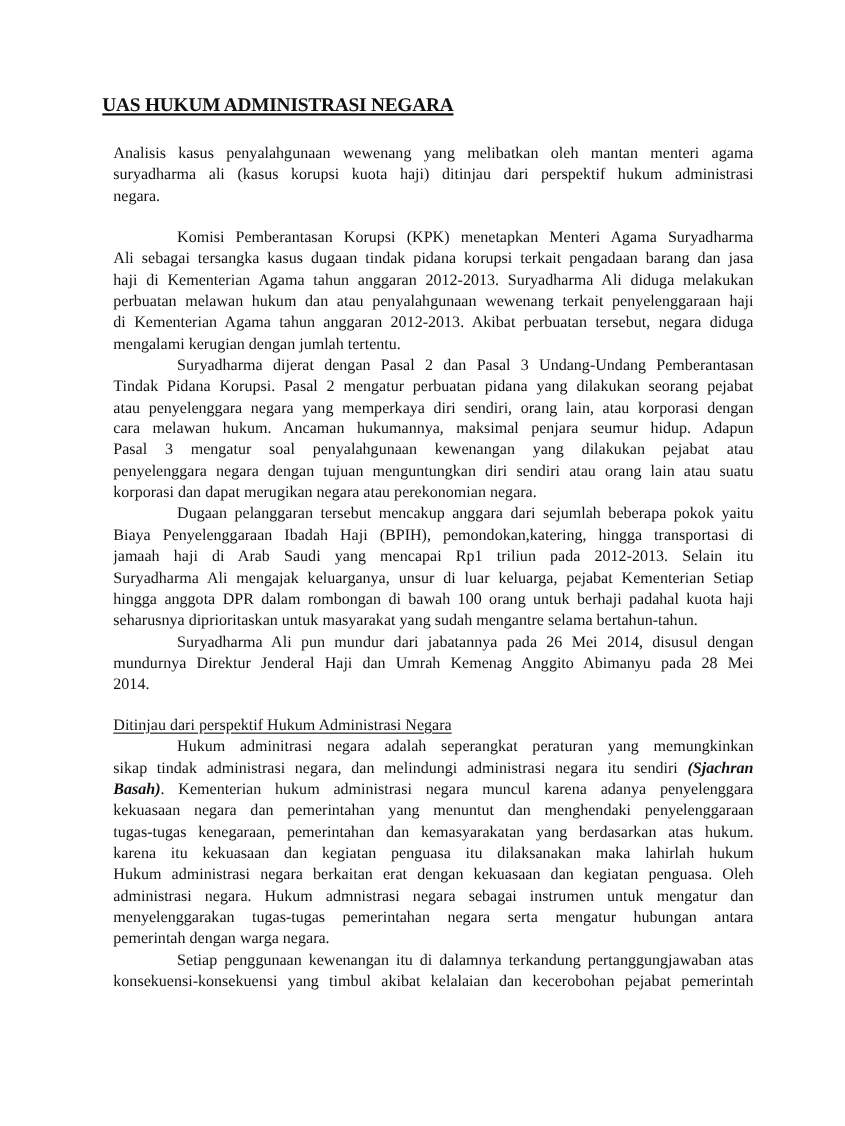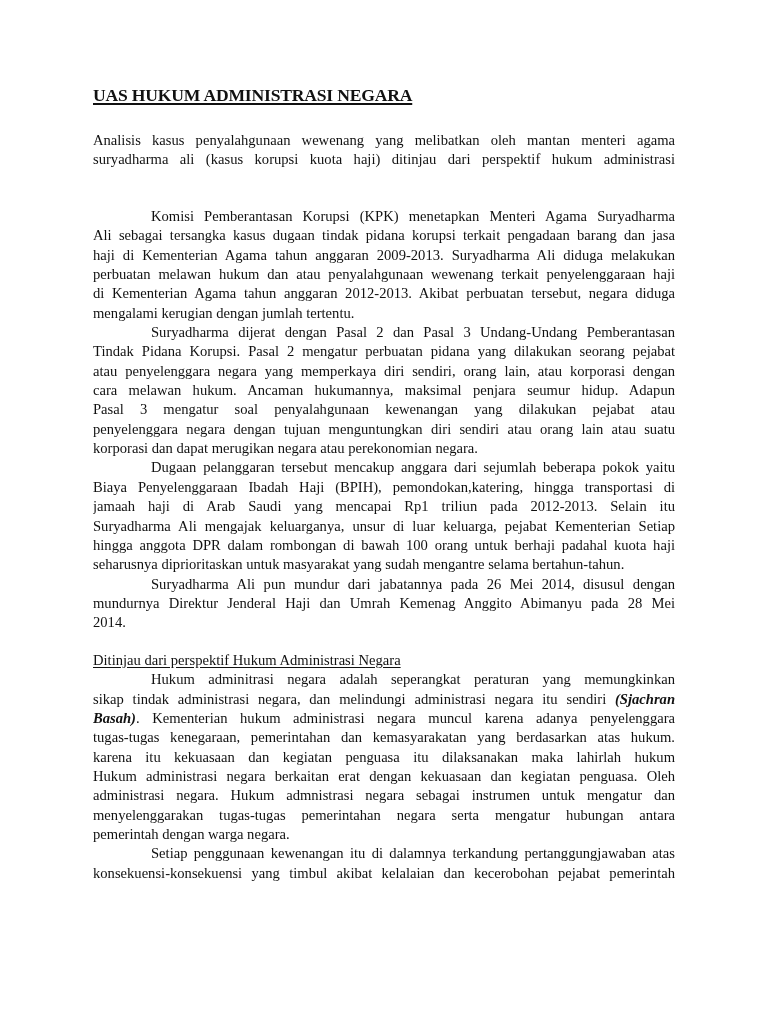--- a/index.html
+++ b/index.html
@@ -6,46 +6,47 @@
   body {
     width: 768px; height: 1024px; background: #ffffff; position: relative; overflow: hidden;
     font-family: "Liberation Serif", "DejaVu Serif", serif; color: #111111;
   }
   .page { position: absolute; left: 0; top: 0; width: 616px; height: 1024px; }
   .title {
     position: absolute; left: 93px; top: 85px;
     font-weight: bold; font-size: 17.6px; text-decoration: underline; text-decoration-thickness: 1.5px;
     text-underline-offset: 2px; white-space: nowrap; letter-spacing: -0.2px;
   }
-  .block { position: absolute; left: 93px; width: 582px; }
+  .block { position: absolute; left: 103px; width: 582px; }
   .ln {
     display: block; height: 19.35px; line-height: 19.35px; font-size: 14.6px;
     white-space: nowrap; overflow: visible;
   }
   .ln.j { text-align: justify; text-align-last: justify; white-space: normal; overflow: hidden; }
   .ln.ind { text-indent: 58px; }
   .subhead { text-decoration: underline; text-underline-offset: 2px; }
   .bi { font-weight: bold; font-style: italic; }
 </style>
 </head>
 <body>
 
 <div class="page">
 
   <div class="title">UAS HUKUM ADMINISTRASI NEGARA</div>
 
   <div class="block" style="top:131px;">
     <span class="ln j">Analisis kasus penyalahgunaan wewenang yang melibatkan oleh mantan menteri agama</span>
     <span class="ln j">suryadharma ali (kasus korupsi kuota haji) ditinjau dari perspektif hukum administrasi</span>
+    <span class="ln">negara.</span>
   </div>
 
   <div class="block" style="top:207px;">
     <span class="ln j ind">Komisi Pemberantasan Korupsi (KPK) menetapkan Menteri Agama Suryadharma</span>
     <span class="ln j">Ali sebagai tersangka kasus dugaan tindak pidana korupsi terkait pengadaan barang dan jasa</span>
-    <span class="ln j">haji di Kementerian Agama tahun anggaran 2009-2013. Suryadharma Ali diduga melakukan</span>
+    <span class="ln j">haji di Kementerian Agama tahun anggaran 2012-2013. Suryadharma Ali diduga melakukan</span>
     <span class="ln j">perbuatan melawan hukum dan atau penyalahgunaan wewenang terkait penyelenggaraan haji</span>
     <span class="ln j">di Kementerian Agama tahun anggaran 2012-2013. Akibat perbuatan tersebut, negara diduga</span>
     <span class="ln">mengalami kerugian dengan jumlah tertentu.</span>
     <span class="ln j ind">Suryadharma dijerat dengan Pasal 2 dan Pasal 3 Undang-Undang Pemberantasan</span>
     <span class="ln j">Tindak Pidana Korupsi. Pasal 2 mengatur perbuatan pidana yang dilakukan seorang pejabat</span>
     <span class="ln j">atau penyelenggara negara yang memperkaya diri sendiri, orang lain, atau korporasi dengan</span>
     <span class="ln j">cara melawan hukum. Ancaman hukumannya, maksimal penjara seumur hidup. Adapun</span>
     <span class="ln j">Pasal 3 mengatur soal penyalahgunaan kewenangan yang dilakukan pejabat atau</span>
     <span class="ln j">penyelenggara negara dengan tujuan menguntungkan diri sendiri atau orang lain atau suatu</span>
     <span class="ln">korporasi dan dapat merugikan negara atau perekonomian negara.</span>
@@ -58,20 +59,21 @@
     <span class="ln j ind">Suryadharma Ali pun mundur dari jabatannya pada 26 Mei 2014, disusul dengan</span>
     <span class="ln j">mundurnya Direktur Jenderal Haji dan Umrah Kemenag Anggito Abimanyu pada 28 Mei</span>
     <span class="ln">2014.</span>
   </div>
 
   <div class="block" style="top:651px;">
     <span class="ln"><span class="subhead">Ditinjau dari perspektif Hukum Administrasi Negara</span></span>
     <span class="ln j ind">Hukum adminitrasi negara adalah seperangkat peraturan yang memungkinkan</span>
     <span class="ln j"><span>sikap tindak administrasi negara, dan melindungi administrasi negara itu sendiri </span><span class="bi">(Sjachran</span></span>
     <span class="ln j"><span class="bi">Basah)</span><span>. Kementerian hukum administrasi negara muncul karena adanya penyelenggara</span></span>
+    <span class="ln j">kekuasaan negara dan pemerintahan  yang menuntut dan menghendaki penyelenggaraan</span>
     <span class="ln j">tugas-tugas kenegaraan, pemerintahan dan kemasyarakatan yang berdasarkan atas hukum.</span>
     <span class="ln j">karena itu kekuasaan dan kegiatan penguasa itu dilaksanakan maka lahirlah hukum</span>
     <span class="ln j">Hukum administrasi negara berkaitan erat dengan kekuasaan dan kegiatan penguasa. Oleh</span>
     <span class="ln j">administrasi negara. Hukum admnistrasi negara sebagai instrumen untuk mengatur dan</span>
     <span class="ln j">menyelenggarakan tugas-tugas pemerintahan negara serta mengatur hubungan antara</span>
     <span class="ln">pemerintah dengan warga negara.</span>
     <span class="ln j ind">Setiap penggunaan kewenangan itu di dalamnya terkandung pertanggungjawaban atas</span>
     <span class="ln j">konsekuensi-konsekuensi yang timbul akibat kelalaian dan kecerobohan pejabat pemerintah</span>
   </div>
 

